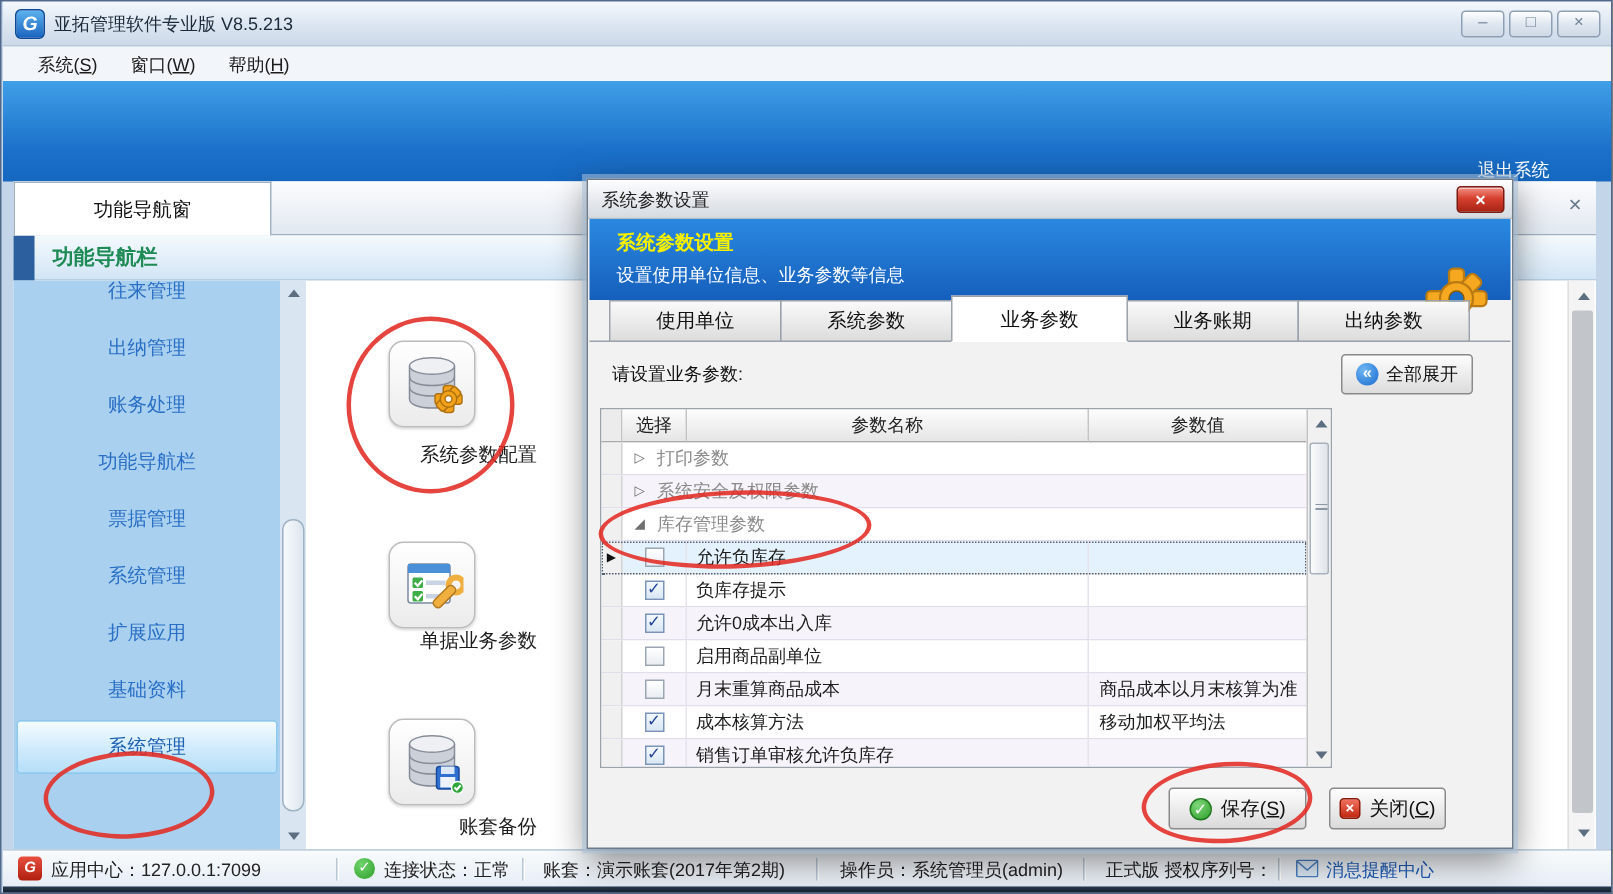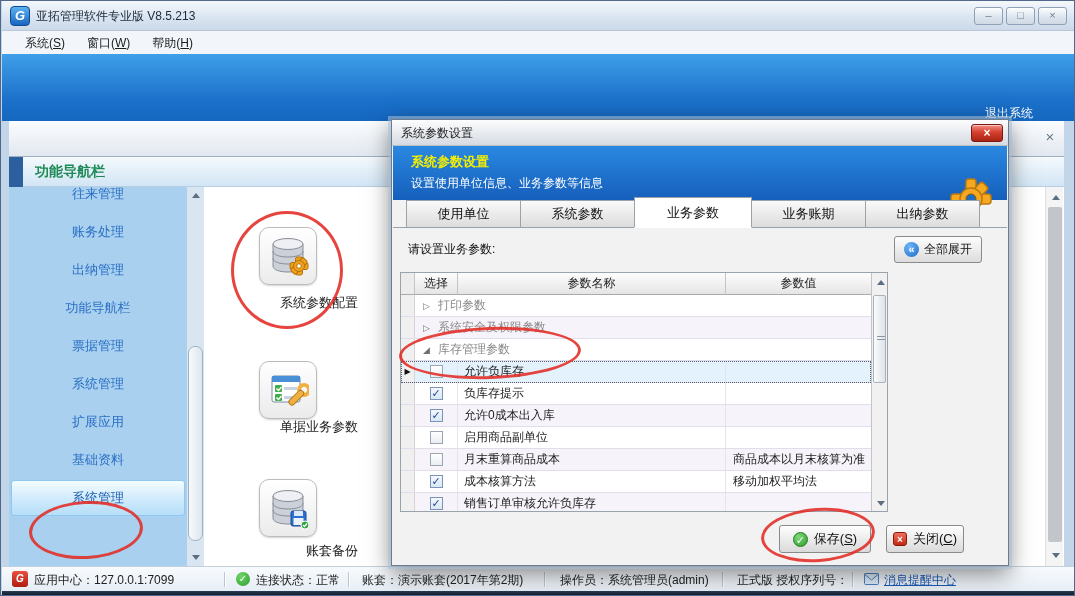--- a/index.html
+++ b/index.html
@@ -73,21 +73,21 @@
   .statusbar{position:absolute;left:1px;top:565px;width:1073px;height:25px;
     background:linear-gradient(#f8fbfd,#e6edf5);border-top:1px solid #c2cfdc;font-size:12px;color:#222;}
   .statusbar span.sb-text{position:absolute;top:5px;white-space:nowrap;}
   .slogo{position:absolute;left:10px;top:4px;width:16px;height:16px;border-radius:3px;
     background:linear-gradient(#e85040,#b01e0e);color:#fff;font-size:10px;font-weight:bold;
     text-align:center;line-height:15px;font-style:italic;}
   .gcheck{position:absolute;left:234px;top:5px;width:14px;height:14px;border-radius:50%;
     background:radial-gradient(circle at 35% 30%,#6fd46a,#2f9e2c);color:#fff;font-size:10px;
     font-weight:bold;text-align:center;line-height:14px;}
   .ssep{position:absolute;top:5px;width:1px;height:15px;background:#b9c6d4;box-shadow:1px 0 0 #fff;}
-  .slink{color:#1d5bb5;text-decoration:underline;}
+  .slink{color:#1d5bb5;}
   .envelope{position:absolute;left:862px;top:6px;}
   .bottomstrip{position:absolute;left:1px;top:590px;width:1073px;height:5px;
     background:linear-gradient(#2a3d52,#0d1724);}
 
   
   .dialog{position:absolute;left:390px;top:118px;width:618px;height:447px;background:#f2f2f2;
     border:1px solid #6e7b8a;box-shadow:0 0 0 3px rgba(170,193,216,.55),0 7px 22px rgba(0,0,0,.5);z-index:10;}
   .dtitlebar{position:absolute;left:0;top:0;right:0;height:26px;
     background:linear-gradient(#fdfdfe,#e4e8ed 60%,#d6dbe2);border-bottom:1px solid #b8bec6;}
   .dtitle{position:absolute;left:9px;top:5px;font-size:12px;color:#222;}
@@ -211,31 +211,32 @@
       <rect x="2" y="2" width="32" height="32" rx="8" fill="#d32a18" stroke="#8a1508"></rect>
       <rect x="2" y="2" width="32" height="14" rx="8" fill="rgba(255,255,255,.22)"></rect>
       <circle cx="18" cy="20" r="8" fill="none" stroke="#fff" stroke-width="3"></circle>
       <rect x="16.4" y="7" width="3.2" height="10" rx="1.6" fill="#fff"></rect>
     </svg>
   </div>
   <span class="logout">退出系统</span>
 
   <div class="client"></div>
   <div class="tabstrip"></div>
+  <div class="navtab">功能导航窗</div>
   <div class="tabclose">×</div>
   <div class="navheader">
     <div class="navaccent"></div>
     <div class="navtitle">功能导航栏</div>
   </div>
 
   <div class="sidebar">
     <div class="sidebar-inner">
         <div class="side-item">往来管理</div>
+        <div class="side-item">出纳管理</div>
         <div class="side-item">账务处理</div>
-        <div class="side-item">出纳管理</div>
         <div class="side-item">功能导航栏</div>
         <div class="side-item">票据管理</div>
         <div class="side-item">系统管理</div>
         <div class="side-item">扩展应用</div>
         <div class="side-item">基础资料</div>
         <div class="side-item sel">系统管理</div>
       </div>
   </div>
   <div class="sbscroll">
     <div class="sb-btn" style="top:0">

